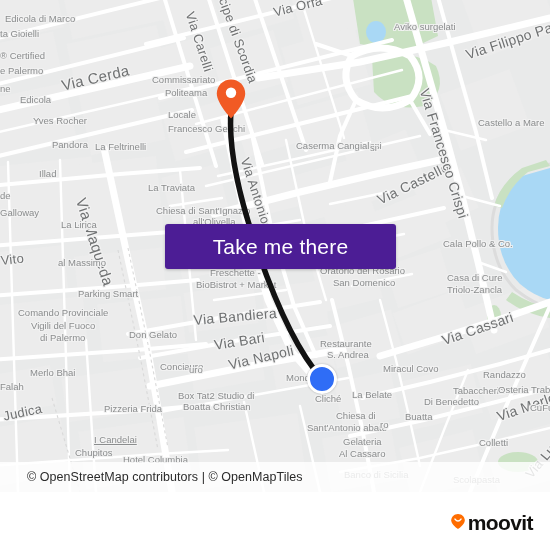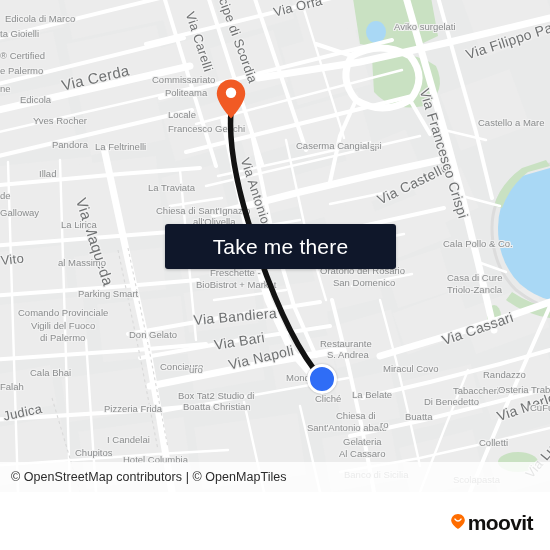--- a/index.html
+++ b/index.html
@@ -66,40 +66,40 @@
     background:#2f6df6;
     border:3px solid #ffffff;
     box-shadow:0 0 2px rgba(0,0,0,.28);
   }
 
   
   #cta {
     position:absolute;
     left:165px; top:224px;
     width:231px; height:45px;
-    background:#0f172a;
+    background:#4c1d95;
     border:none;
     border-radius:3px;
     color:#ffffff;
     font-family:"Liberation Sans", sans-serif;
     font-size:21px;
     letter-spacing:0.2px;
     cursor:pointer;
     box-shadow:0 1px 3px rgba(0,0,0,.22);
     display:flex; align-items:center; justify-content:center;
   }
 
   
   #attribution {
     position:absolute;
     left:0; top:462px;
     width:550px; height:30px;
     background:rgba(255,255,255,.82);
     display:flex; align-items:center;
-    padding-left:11px;
+    padding-left:27px;
     font-size:12.5px;
     color:#2b2b2b;
     letter-spacing:0.05px;
   }
 
   
   #footer {
     position:absolute;
     left:0; top:492px;
     width:550px; height:58px;
@@ -364,25 +364,25 @@
         <div class="maplabel poi" style="left: 61px; top: 220px;">La Lirica</div>
         <div class="maplabel poi" style="left: 148px; top: 183px;">La Traviata</div>
         <div class="maplabel poi" style="left: 156px; top: 206px;">Chiesa di Sant'Ignazio</div>
         <div class="maplabel poi" style="left: 193px; top: 217px;">all'Olivella</div>
         <div class="maplabel poi" style="left: 58px; top: 258px;">al Massimo</div>
         <div class="maplabel poi" style="left: 78px; top: 289px;">Parking Smart</div>
         <div class="maplabel poi" style="left: 18px; top: 308px;">Comando Provinciale</div>
         <div class="maplabel poi" style="left: 31px; top: 321px;">Vigili del Fuoco</div>
         <div class="maplabel poi" style="left: 40px; top: 333px;">di Palermo</div>
         <div class="maplabel poi" style="left: 129px; top: 330px;">Don Gelato</div>
-        <div class="maplabel poi" style="left: 30px; top: 368px;">Cala Bhai</div>
+        <div class="maplabel poi" style="left: 30px; top: 368px;">Merlo Bhai</div>
         <div class="maplabel poi" style="left: 0px; top: 382px;">Falah</div>
         <div class="maplabel poi" style="left: 160px; top: 362px;">Conciauro</div>
         <div class="maplabel poi" style="left: 104px; top: 404px;">Pizzeria Frida</div>
-        <div class="maplabel poi" style="left: 107px; top: 435px;">I Candelai</div>
+        <div class="maplabel poi" style="left: 94px; top: 435px; text-decoration: underline;">I Candelai</div>
         <div class="maplabel poi" style="left: 75px; top: 448px;">Chupitos</div>
         <div class="maplabel poi" style="left: 123px; top: 455px;">Hotel Columbia</div>
         <div class="maplabel poi" style="left: 178px; top: 391px;">Box Tat2 Studio di</div>
         <div class="maplabel poi" style="left: 183px; top: 402px;">Boatta Christian</div>
         <div class="maplabel poi" style="left: 210px; top: 268px;">Freschette -</div>
         <div class="maplabel poi" style="left: 196px; top: 280px;">BioBistrot + Market</div>
         <div class="maplabel poi" style="left: 320px; top: 266px;">Oratorio del Rosario</div>
         <div class="maplabel poi" style="left: 333px; top: 278px;">San Domenico</div>
         <div class="maplabel poi" style="left: 320px; top: 339px;">Restaurante</div>
         <div class="maplabel poi" style="left: 327px; top: 350px;">S. Andrea</div>

